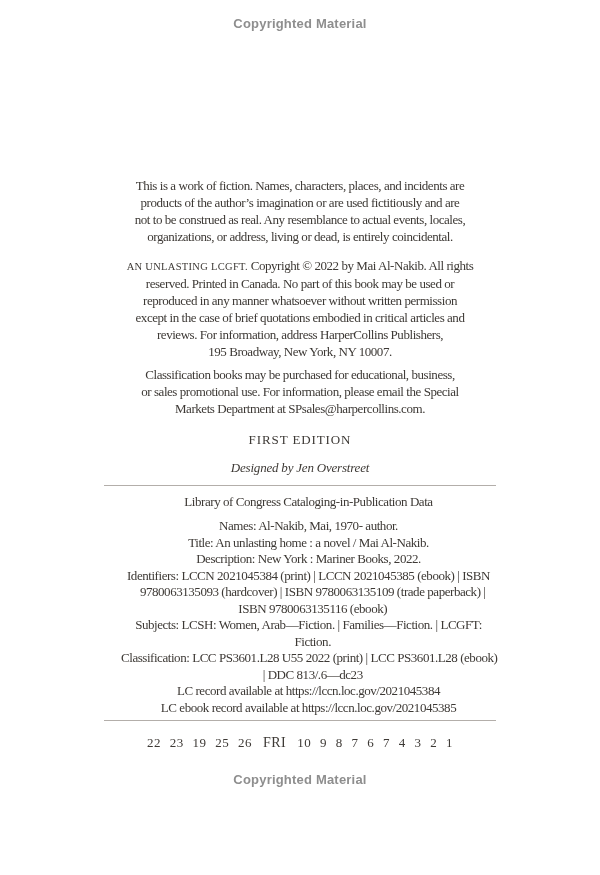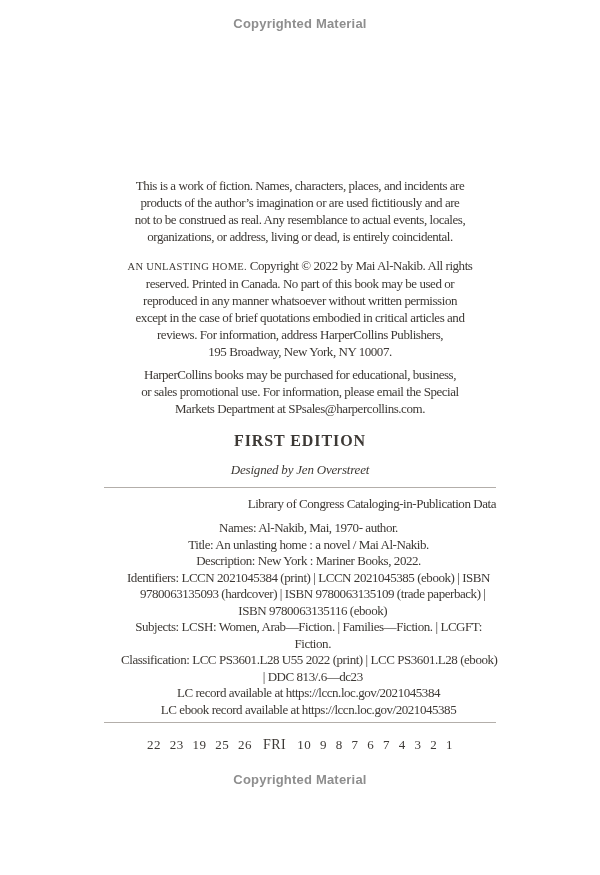--- a/index.html
+++ b/index.html
@@ -39,42 +39,41 @@
   .sc {
     font-size: 10.5px;
     letter-spacing: 0.3px;
   }
   .para-disclaimer { margin-top: 146px; }
   .para-copyright { margin-top: 12px; }
   .para-purchase { margin-top: 6px; }
   .edition {
     margin-top: 15px;
     text-align: center;
-    font-size: 16px;
+    font-size: 13px;
     letter-spacing: 0.9px;
-    font-weight: bold;
   }
   .designer {
     margin-top: 12px;
     text-align: center;
     font-style: italic;
     font-size: 13px;
     letter-spacing: -0.2px;
   }
   .rule {
     border: none;
     border-top: 1px solid #b3aeaa;
     margin: 0;
     width: 392px;
   }
   .rule-top { margin-top: 9px; }
   .rule-bottom { margin-top: 4px; }
   .cip-heading {
     margin-top: 7px;
-    text-align: right;
+    text-align: center;
     font-size: 13px;
     line-height: 17px;
     letter-spacing: -0.45px;
     padding-left: 17px;
   }
   .cip {
     margin-top: 8px;
     text-align: center;
     font-size: 13px;
     line-height: 16.5px;
@@ -109,28 +108,28 @@
 
   <div class="banner banner-top">Copyrighted Material</div>
 
   <div class="content">
 
     <p class="para para-disclaimer"><span class="lines">This is a work of fiction. Names, characters, places, and incidents are
 products of the author’s imagination or are used fictitiously and are
 not to be construed as real. Any resemblance to actual events, locales,
 organizations, or address, living or dead, is entirely coincidental.</span></p>
 
-    <p class="para para-copyright"><span class="sc">AN UNLASTING HOME.</span><span class="lines"> Copyright © 2022 by Mai Al-Nakib. All rights
+    <p class="para para-copyright"><span class="sc">AN UNLASTING LCGFT.</span><span class="lines"> Copyright © 2022 by Mai Al-Nakib. All rights
 reserved. Printed in Canada. No part of this book may be used or
 reproduced in any manner whatsoever without written permission
 except in the case of brief quotations embodied in critical articles and
 reviews. For information, address HarperCollins Publishers,
 195 Broadway, New York, NY 10007.</span></p>
 
-    <p class="para para-purchase"><span class="lines">HarperCollins books may be purchased for educational, business,
+    <p class="para para-purchase"><span class="lines">Classification books may be purchased for educational, business,
 or sales promotional use. For information, please email the Special
 Markets Department at SPsales@harpercollins.com.</span></p>
 
     <div class="edition">FIRST EDITION</div>
 
     <div class="designer">Designed by Jen Overstreet</div>
 
     <hr class="rule rule-top">
 
     <div class="cip-heading">Library of Congress Cataloging-in-Publication Data</div>

